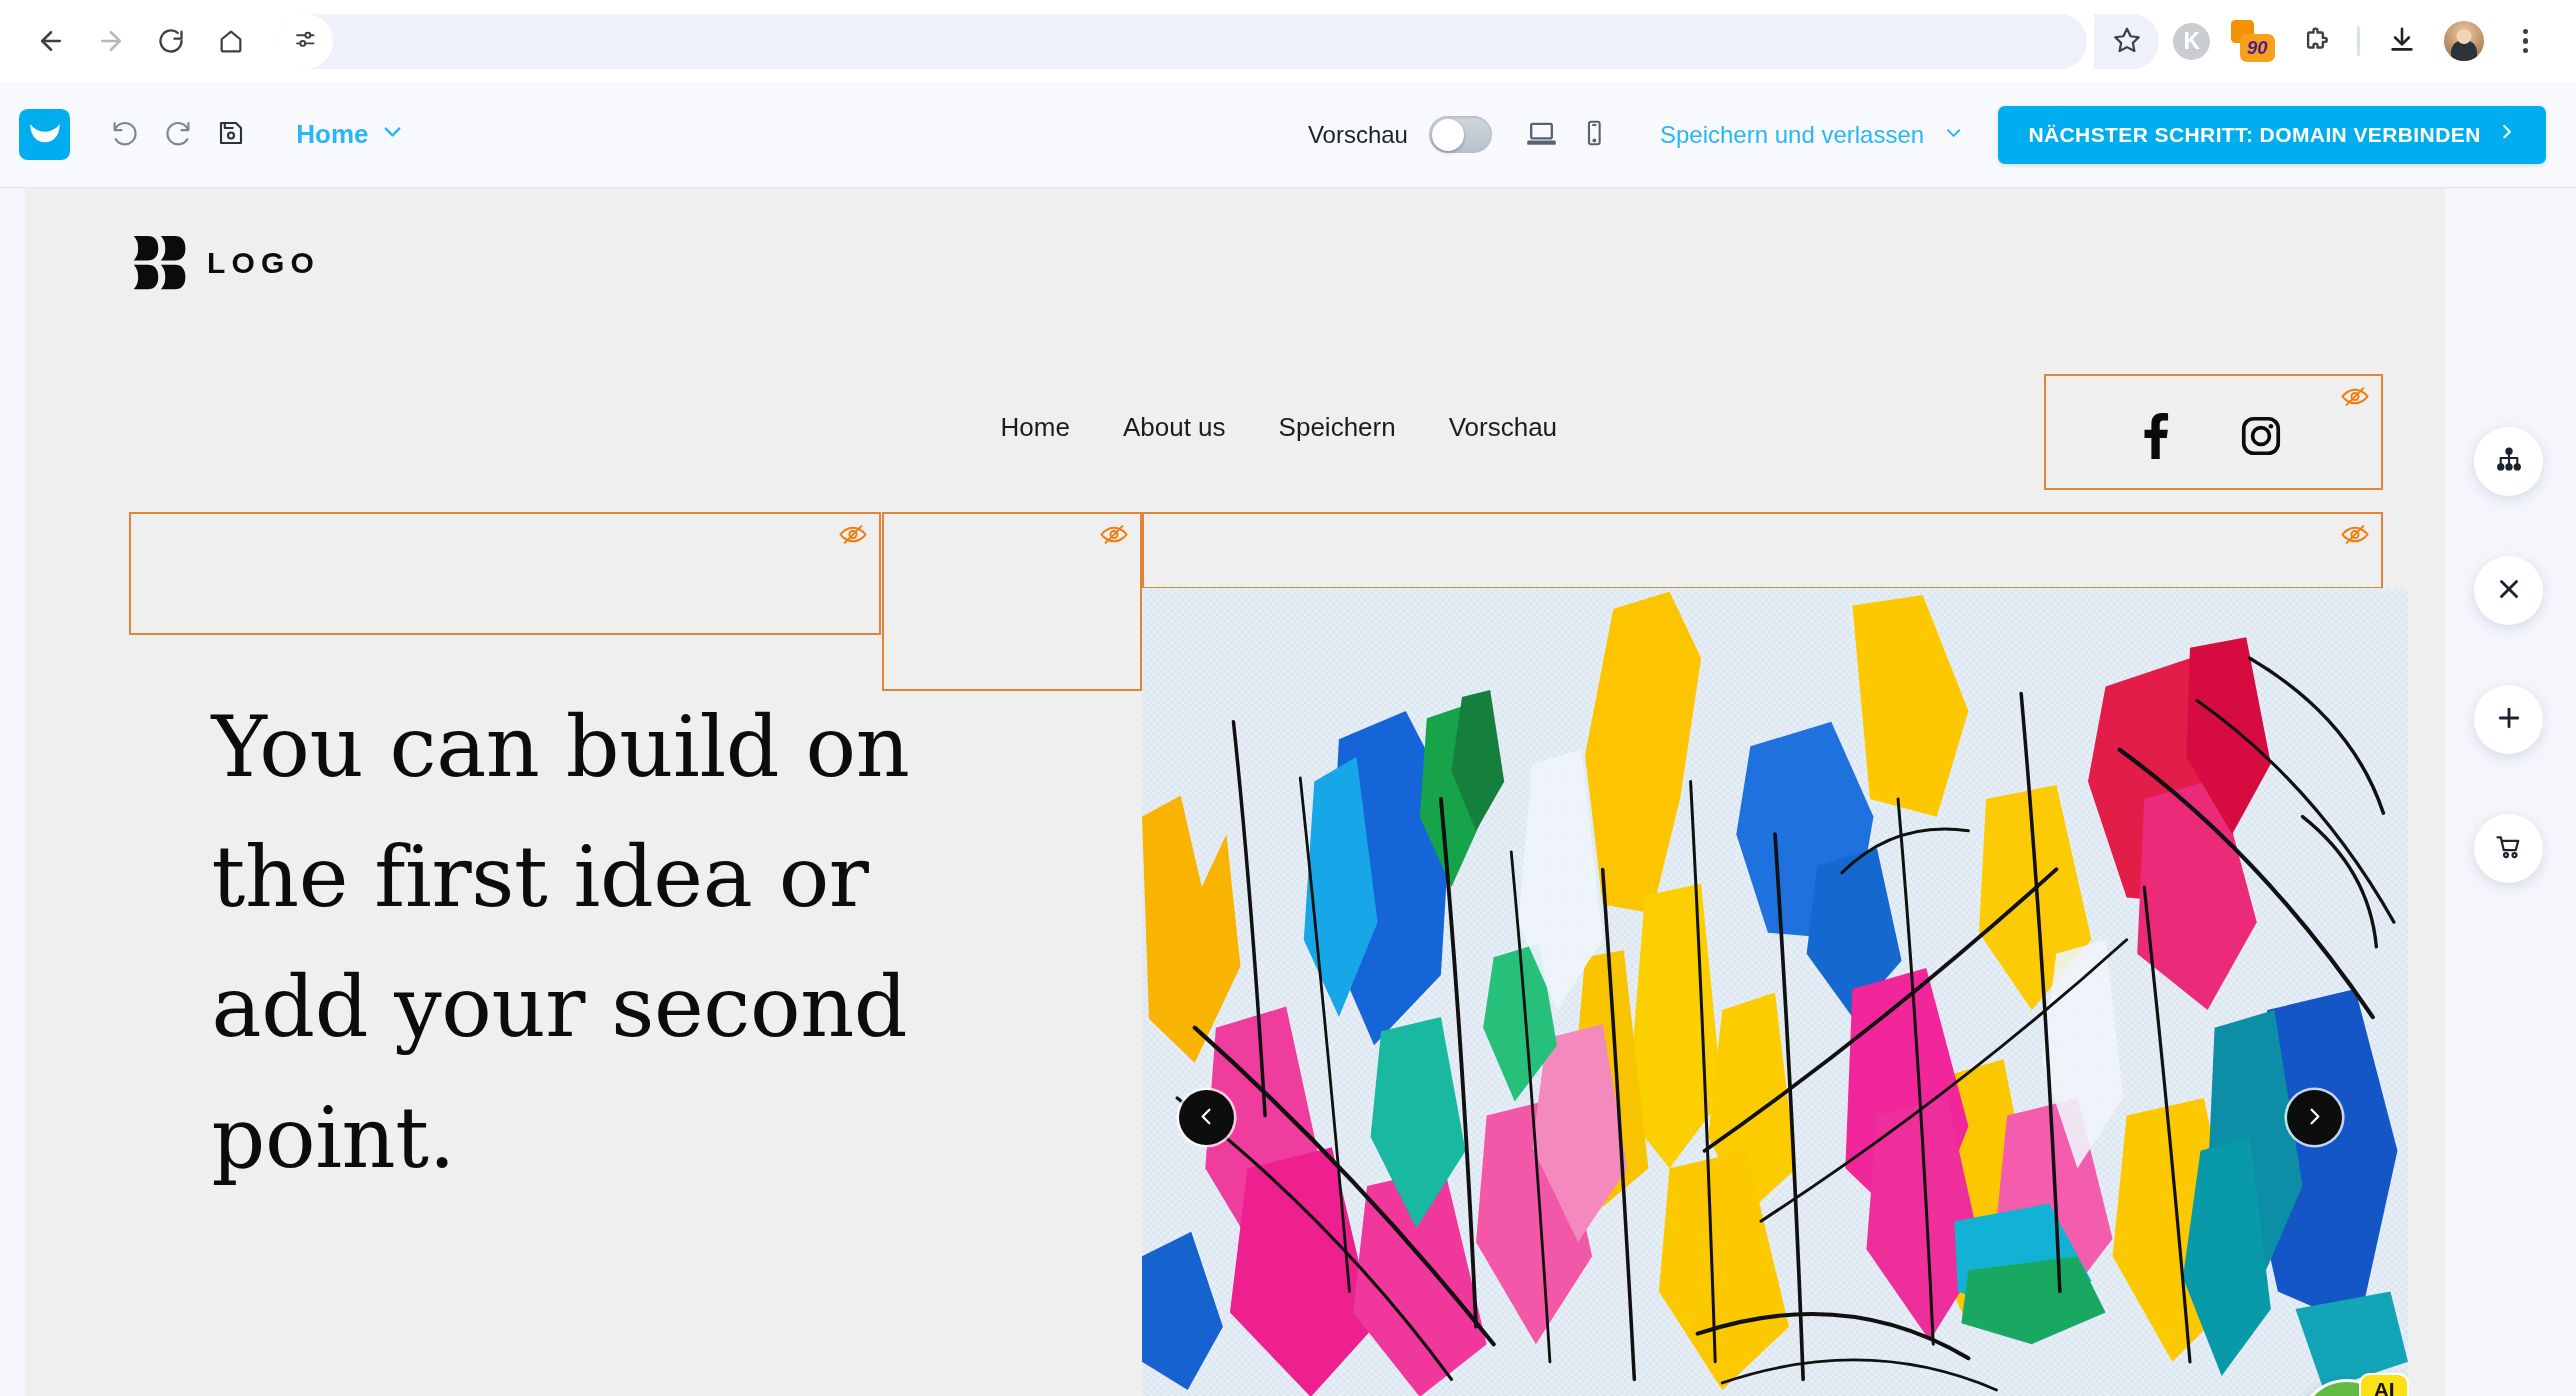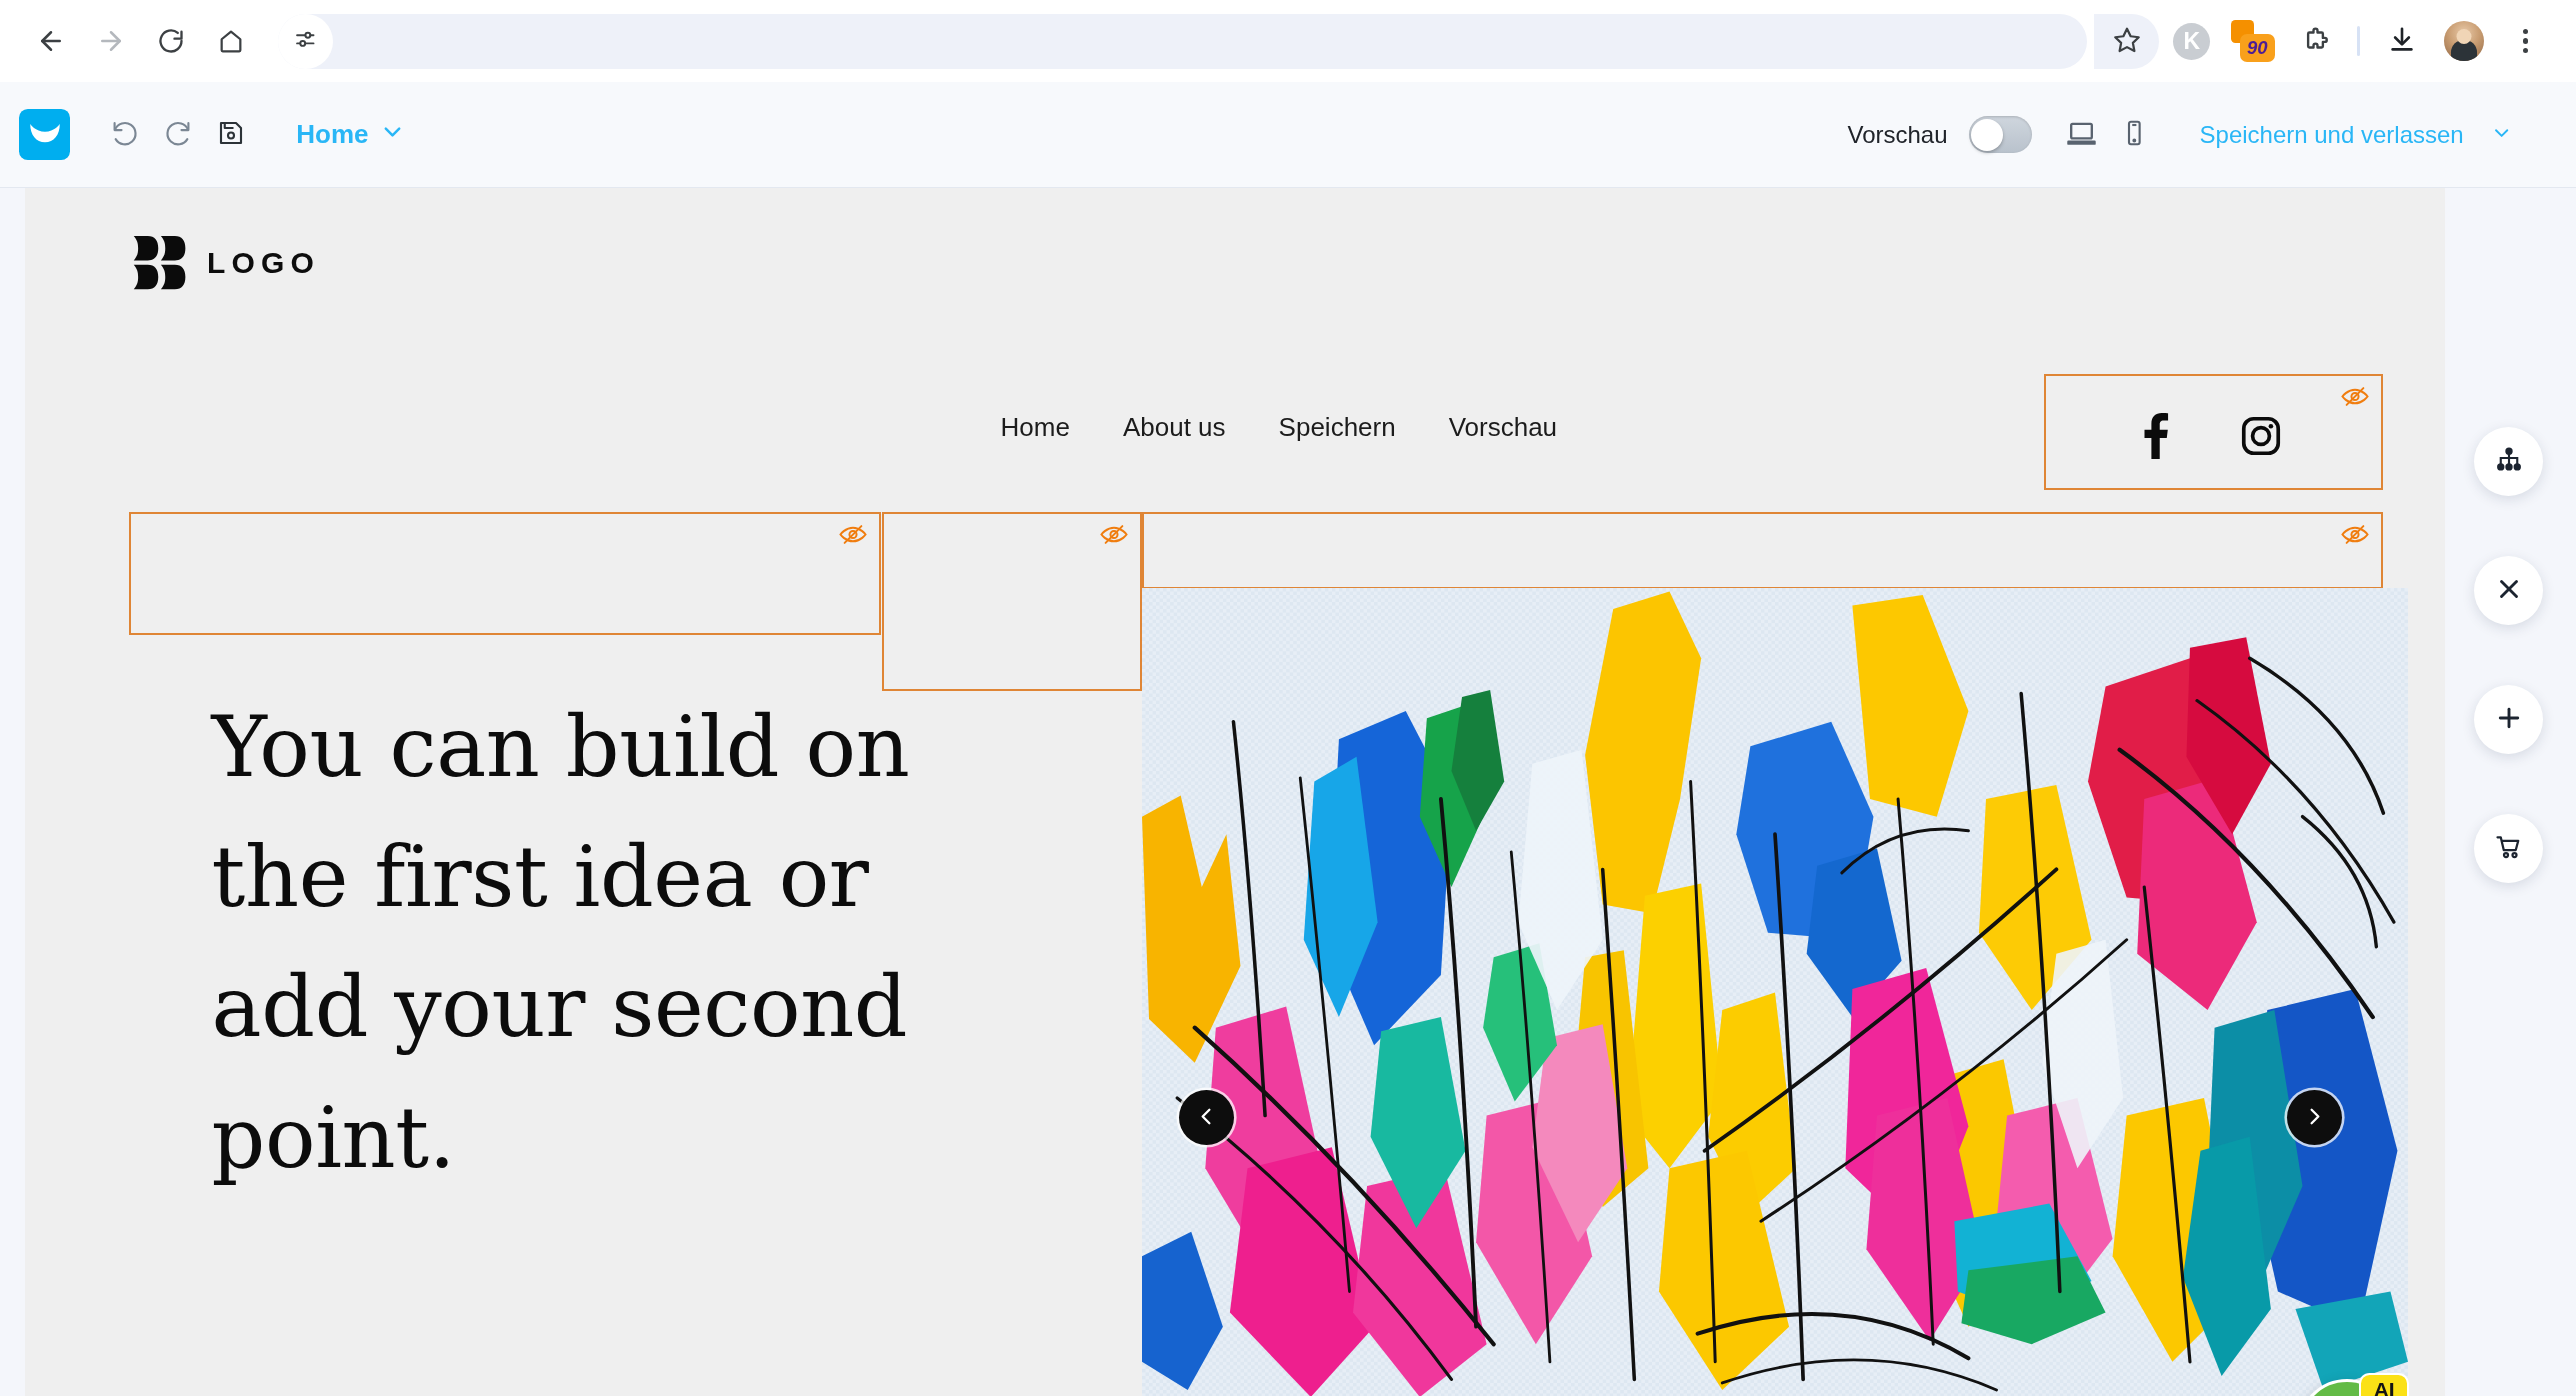--- a/index.html
+++ b/index.html
@@ -188,21 +188,21 @@
   .toggle .knob {
     position: absolute;
     left: 2.6px; top: 2.6px;
     width: 32px; height: 32px;
     border-radius: 50%;
     background: #ffffff;
     box-shadow: 0 1.8px 3.5px rgba(0,0,0,0.25);
   }
   .dev-icon { width: 53px; height: 53px; display: flex; align-items: center; justify-content: center; flex: 0 0 auto; }
   .save-exit {
-    display: flex; align-items: center; gap: 28px;
+    display: flex; align-items: center; gap: 20px;
     color: #29b6f6;
     font-size: 24px;
     margin: 0 35px 0 39px;
     flex: 0 0 auto;
   }
   .cta-btn {
     height: 58px;
     background: #00aeef;
     border-radius: 7px;
     color: #ffffff;
@@ -556,20 +556,28 @@
 
   <div class="save-exit">
     <span>Speichern und verlassen</span>
     <span>
       <svg width="19.3" height="19.3" viewBox="0 0 24 24" fill="none" stroke="#29b6f6" stroke-width="2.4" stroke-linecap="round" stroke-linejoin="round">
           <polyline points="5 9 12 16 19 9"></polyline>
         </svg>
     </span>
   </div>
 
+  <div class="cta-btn">
+    <span>NÄCHSTER SCHRITT: DOMAIN VERBINDEN</span>
+    <span>
+      <svg width="19.3" height="19.3" viewBox="0 0 24 24" fill="none" stroke="#ffffff" stroke-width="2.6" stroke-linecap="round" stroke-linejoin="round">
+          <polyline points="9 5 16 12 9 19"></polyline>
+        </svg>
+    </span>
+  </div>
 
 </div>
 
 <div class="editor-wrap">
   <div class="canvas">
 
     <div class="site-header"></div>
 
     <div class="logo-block">
       <span class="logo-mark">

